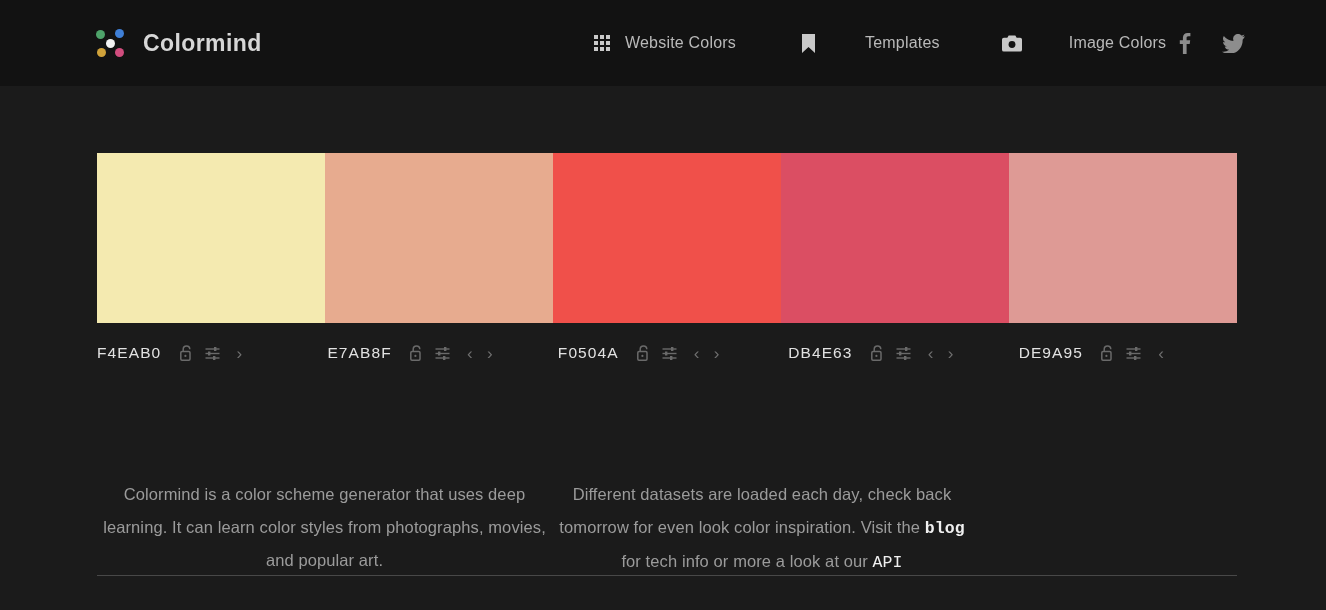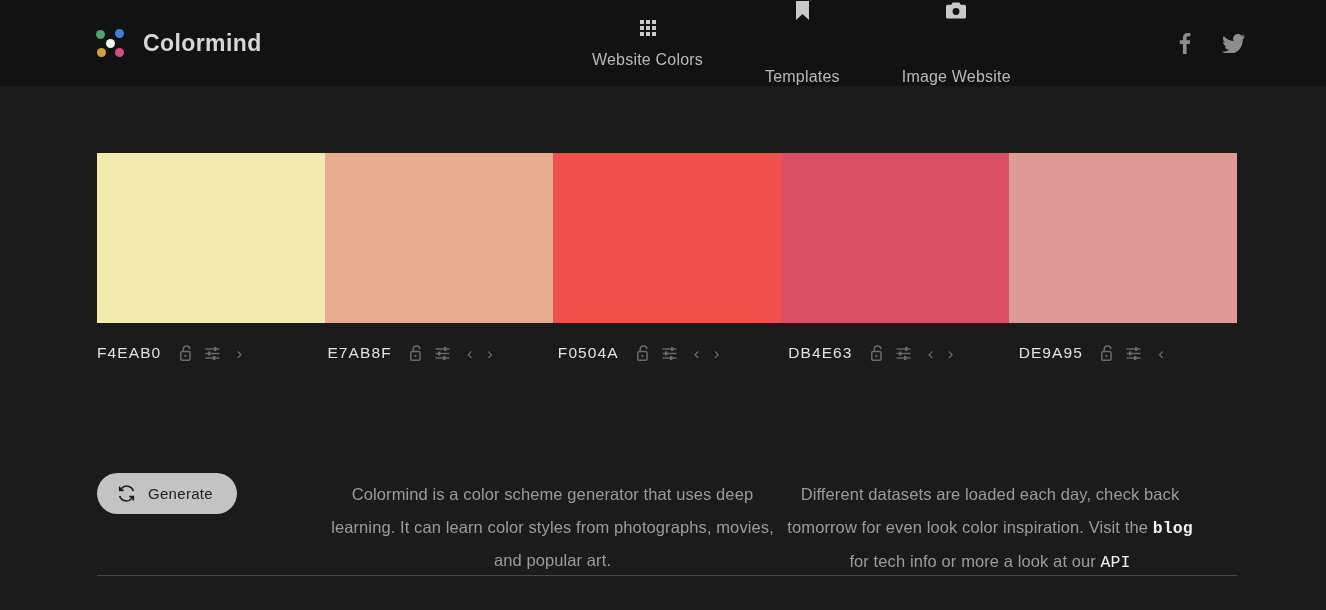--- a/index.html
+++ b/index.html
@@ -65,21 +65,20 @@
     gap: 0;
   }
   .nav-item {
     display: flex;
     align-items: center;
     gap: 13px;
     cursor: pointer;
     color: #b9b9b9;
     font-size: 16px;
     letter-spacing: 0.2px;
-    flex-direction: column;
   }
   .nav-item + .nav-item { margin-left: 62px; gap: 47px; }
   .nav-ico {
     display: inline-flex;
     align-items: center;
     justify-content: center;
     width: 20px;
     height: 20px;
     color: #c9c9c9;
   }
@@ -273,21 +272,21 @@
       <span>Templates</span>
     </div>
 
     <div class="nav-item">
       <span class="nav-ico">
         <svg width="21" height="17" viewBox="0 0 21 17" aria-hidden="true">
           <path d="M7 0 h7 l1.4 2.4 H19 a2 2 0 0 1 2 2 V15 a2 2 0 0 1 -2 2 H2 a2 2 0 0 1 -2 -2 V4.4 a2 2 0 0 1 2 -2 h3.6 z" fill="#c9c9c9"></path>
           <circle cx="10.5" cy="9.6" r="3.6" fill="#121212"></circle>
         </svg>
       </span>
-      <span>Image Website</span>
+      <span>Image Colors</span>
     </div>
 
   </nav>
 
   <div class="social">
     <a title="Facebook">
       <svg width="12" height="22" viewBox="0 0 12 22" aria-hidden="true">
         <path d="M7.6 22 V12 h3.1 l0.5 -3.7 H7.6 V6.1 c0 -1.1 0.3 -1.8 1.8 -1.8 H11.4 V1 C11.1 1 9.9 0.9 8.6 0.9 C5.8 0.9 3.9 2.6 3.9 5.7 V8.3 H0.8 V12 h3.1 v10 z" fill="#8d8d8d"></path>
       </svg>
     </a>
@@ -432,31 +431,20 @@
           <rect x="8" y="10" width="2.4" height="4" fill="#6a6a6a"></rect>
         </svg>
       </span>
       <span class="sw-btn chev">‹</span>
     </div>
 
   </div>
 
   <div class="lower">
 
-    <div class="col-generate">
-      <button class="generate-btn">
-        <span class="refresh-ico">
-          <svg width="17" height="17" viewBox="0 0 17 17" aria-hidden="true">
-            <path d="M14.4 6.2 A6 6 0 0 0 3.6 4.6 L5.7 4.6 L5.7 6.3 L0.9 6.3 L0.9 1.4 L2.6 1.4 L2.6 3.3 A7.7 7.7 0 0 1 16.1 5.8 z" fill="#1d1d1d"></path>
-            <path d="M2.6 10.8 A6 6 0 0 0 13.4 12.4 L11.3 12.4 L11.3 10.7 L16.1 10.7 L16.1 15.6 L14.4 15.6 L14.4 13.7 A7.7 7.7 0 0 1 0.9 11.2 z" fill="#1d1d1d"></path>
-          </svg>
-        </span>
-        <span>Generate</span>
-      </button>
-    </div>
 
     <div class="col-text-1">
       <p class="para">Colormind is a color scheme generator that uses deep learning. It can learn color styles from photographs, movies, and popular art.</p>
     </div>
 
     <div class="col-text-2">
       <p class="para"><span>Different datasets are loaded each day, check back tomorrow for even look color inspiration. Visit the </span><a class="bold">blog</a><span> for tech info or more a look at our </span><a>API</a></p>
     </div>
 
   </div>

